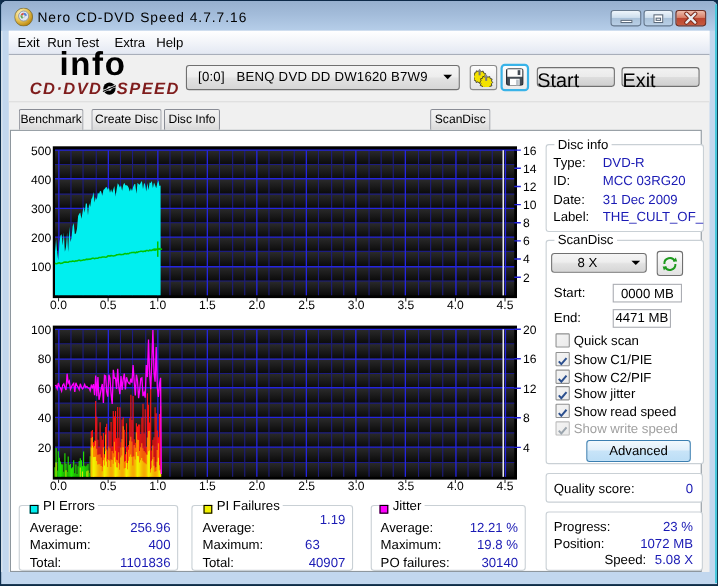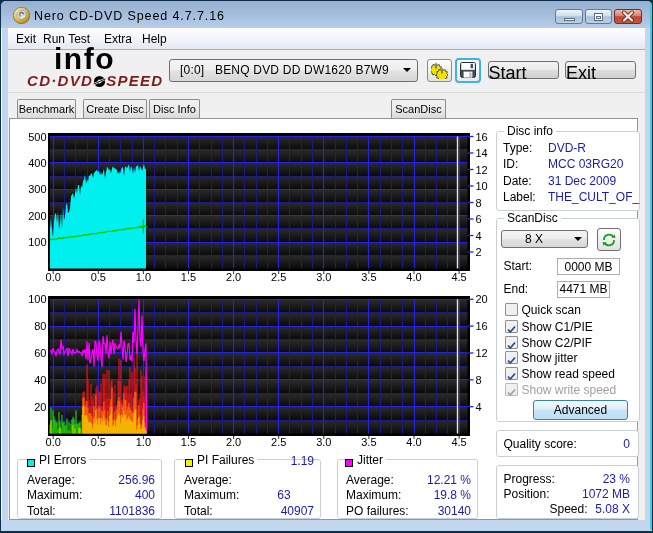--- a/index.html
+++ b/index.html
@@ -663,21 +663,21 @@
 <span class="val" style="left:95px;top:472.5px;width:60px;">256.96</span>
 <span class="lab" style="left:27px;top:488px;">Maximum:</span>
 <span class="val" style="left:95px;top:488px;width:60px;">400</span>
 <span class="lab" style="left:27px;top:503.5px;">Total:</span>
 <span class="val" style="left:85px;top:503.5px;width:70px;">1101836</span>
 
 <div class="gb" style="left:174px;top:459px;width:147px;height:59.5px;"></div>
 <div class="sw" style="left:184.5px;top:459px;background:#f2f200;"></div>
 <div class="gbl" style="left:194px;top:452.5px;">PI Failures</div>
 <span class="lab" style="left:184px;top:472.5px;">Average:</span>
-<span class="val" style="left:254px;top:454px;width:60px;">1.19</span>
+<span class="val" style="left:254px;top:465px;width:60px;">1.19</span>
 <span class="lab" style="left:184px;top:488px;">Maximum:</span>
 <span class="val" style="left:254px;top:488px;width:60px;text-align:center;">63</span>
 <span class="lab" style="left:184px;top:503.5px;">Total:</span>
 <span class="val" style="left:254px;top:503.5px;width:60px;">40907</span>
 
 <div class="gb" style="left:337px;top:459px;width:141px;height:59.5px;"></div>
 <div class="sw" style="left:344.5px;top:459px;background:#ff00ff;"></div>
 <div class="gbl" style="left:354px;top:452.5px;">Jitter</div>
 <span class="lab" style="left:346px;top:472.5px;">Average:</span>
 <span class="val" style="left:411px;top:472.5px;width:60px;">12.21 %</span>

